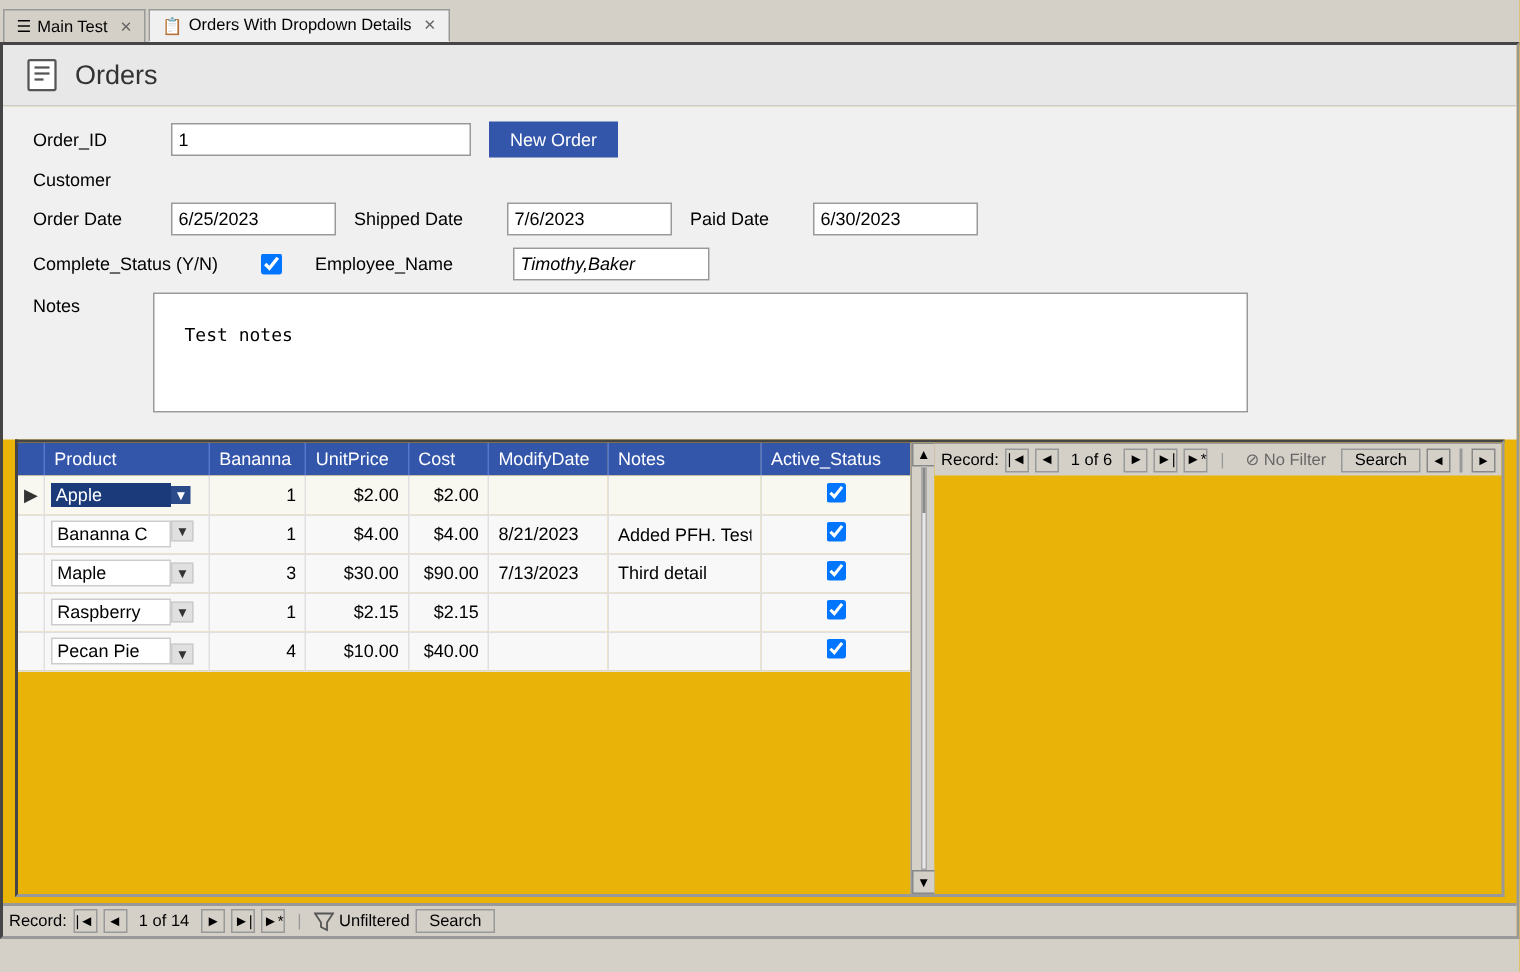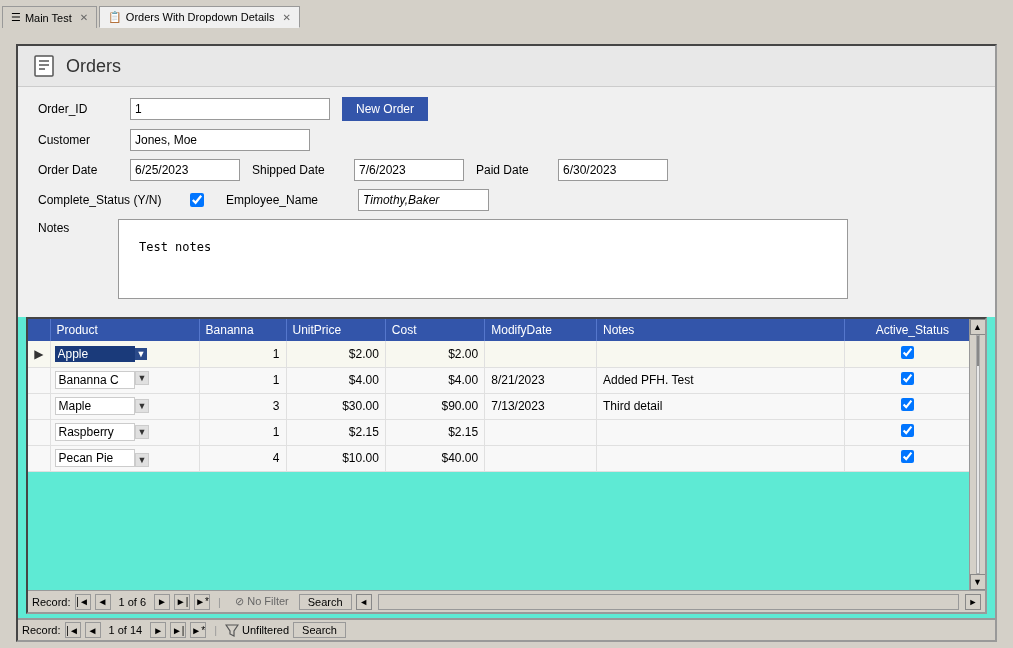--- a/index.html
+++ b/index.html
@@ -5,21 +5,21 @@
     * { box-sizing: border-box; margin: 0; padding: 0; }
     body { font-family: 'Segoe UI', Tahoma, Geneva, Verdana, sans-serif; font-size: 12px; background: #d4d0c8; width: 1013px; height: 648px; overflow: hidden; }
 
     
     .tab-bar { display: flex; align-items: flex-end; background: #d4d0c8; padding-top: 4px; padding-left: 2px; height: 28px; }
     .tab { display: flex; align-items: center; height: 22px; padding: 0 8px; background: #d4d0c8; border: 1px solid #999; border-bottom: none; margin-right: 2px; font-size: 11px; cursor: pointer; gap: 4px; }
     .tab.active { background: #f0f0f0; border-bottom: 1px solid #f0f0f0; z-index: 1; }
     .tab-close { font-size: 10px; color: #666; cursor: pointer; margin-left: 4px; }
 
     
-    .main-container { background: #5eead4; border: 2px inset #999; margin: 16px; height: calc(648px - 28px - 22px); display: flex; flex-direction: column; }
+    .main-container { background: #eab308; border: 2px inset #999; margin: 0; height: calc(648px - 28px - 22px); display: flex; flex-direction: column; }
 
     
     .page-header { display: flex; align-items: center; padding: 6px 12px; background: #e8e8e8; border-bottom: 1px solid #ccc; }
     .page-header-icon { width: 28px; height: 28px; margin-right: 8px; display: flex; align-items: center; justify-content: center; }
     .page-title { font-size: 18px; font-weight: normal; color: #333; }
 
     
     .form-area { padding: 10px 20px; background: #f0f0f0; }
     .form-row { display: flex; align-items: center; margin-bottom: 8px; gap: 12px; }
     .form-label { font-size: 12px; color: #000; min-width: 80px; }
@@ -28,21 +28,21 @@
     .form-input-date { width: 110px; }
     .form-input-notes { width: 730px; height: 80px; border: 1px solid #999; background: white; padding: 20px; font-size: 12px; vertical-align: top; resize: none; }
     .new-order-btn { background: #3355aa; color: white; border: none; padding: 3px 14px; font-size: 12px; cursor: pointer; height: 24px; }
     
     .dropdown-wrapper { position: relative; display: inline-flex; align-items: center; }
     .dropdown-select { border: 1px solid #999; background: white; height: 22px; padding: 0 4px; font-size: 12px; appearance: none; padding-right: 18px; cursor: pointer; }
     
     .checkbox-input { width: 14px; height: 14px; cursor: pointer; }
 
     
-    .subform-container { flex: 1; margin: 0 8px 4px 8px; border: 2px inset #999; overflow: hidden; display: flex; flex-direction: column; }
+    .subform-container { flex: 1; margin: 0 8px 4px 8px; border: 2px inset #999; overflow: hidden; display: flex; }
     .subform-table { width: 100%; border-collapse: collapse; }
     .subform-header { background: #3355aa; color: white; }
     .subform-header th { padding: 4px 6px; font-weight: normal; font-size: 12px; border-right: 1px solid #5577cc; text-align: left; }
     .subform-header th:last-child { border-right: none; }
     .subform-body tr { background: white; }
     .subform-body tr:nth-child(even) { background: #f8f8f8; }
     .subform-body td { padding: 2px 4px; border-bottom: 1px solid #e0e0e0; border-right: 1px solid #e0e0e0; font-size: 12px; height: 26px; }
     .subform-body td:last-child { border-right: none; }
     .row-arrow { color: #333; font-size: 10px; width: 14px; text-align: center; }
     .cell-input { border: none; background: transparent; width: 100%; font-size: 12px; padding: 0 2px; }
@@ -104,27 +104,20 @@
   <div class="form-area">
 
     <div class="form-row">
       <span class="form-label">Order_ID</span>
       <input class="form-input form-input-wide" type="text" value="1" style="">
       <button class="new-order-btn">New Order</button>
     </div>
 
     <div class="form-row">
       <span class="form-label">Customer</span>
-      <div class="dropdown-wrapper">
-        <select class="dropdown-select" style="width:180px;">
-          <option>Jones, Moe</option>
-          <option>Smith, John</option>
-          <option>Doe, Jane</option>
-        </select>
-      </div>
     </div>
 
     <div class="form-row">
       <span class="form-label">Order Date</span>
       <input class="form-input form-input-date" type="text" value="6/25/2023" style="">
       <span class="form-label" style="min-width:90px;">Shipped Date</span>
       <input class="form-input form-input-date" type="text" value="7/6/2023" style="">
       <span class="form-label" style="min-width:70px;">Paid Date</span>
       <input class="form-input form-input-date" type="text" value="6/30/2023" style="">
     </div>

